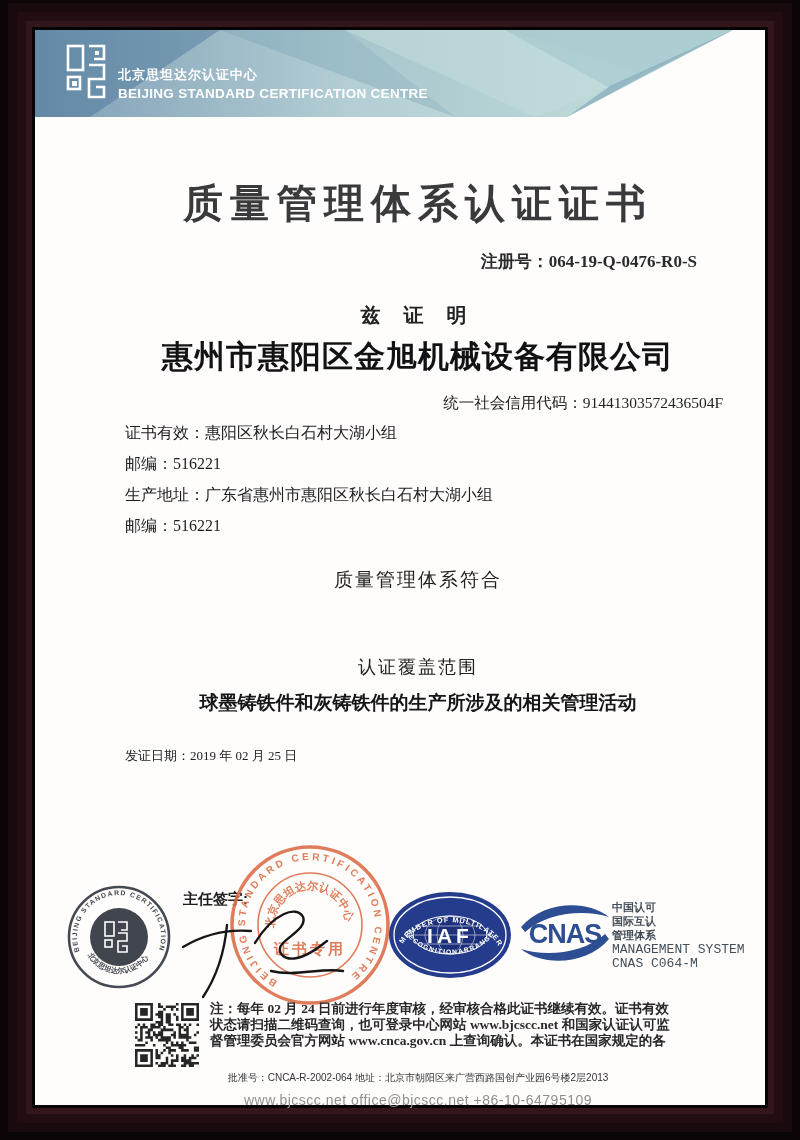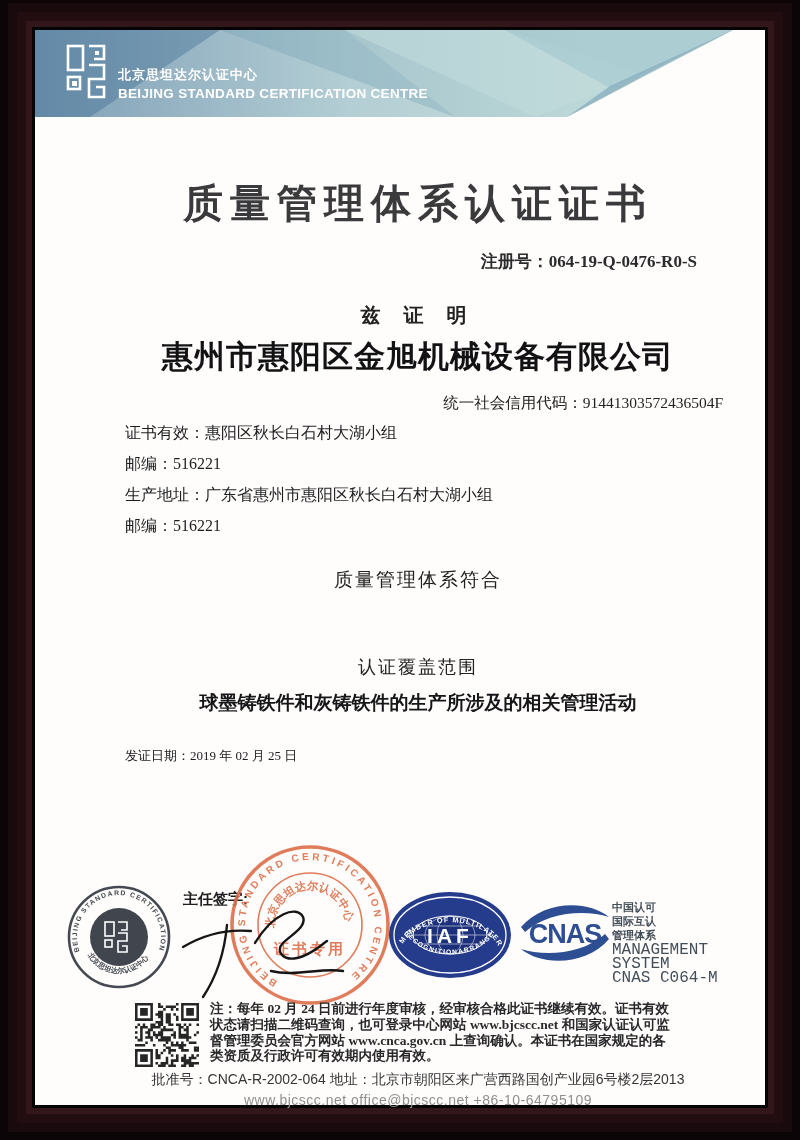--- a/index.html
+++ b/index.html
@@ -26,24 +26,24 @@
   .addr div{height:31px;line-height:22px;}
   .conform{top:537px;font-size:19px;color:#222;letter-spacing:2px;}
   .stdcode{top:565px;font-family:"Liberation Sans",sans-serif;font-size:27px;font-weight:bold;color:#161618;letter-spacing:.5px;}
   .scopetitle{top:625px;font-size:18px;color:#222;letter-spacing:2px;}
   .scope{top:660px;font-family:"Liberation Sans",sans-serif;font-size:19px;font-weight:bold;color:#161618;}
   .dates{top:717px;left:90px;width:600px;font-size:13px;color:#1c1c1e;display:flex;}
   .dates .d2{margin-left:78px;}
   .seals{position:absolute;left:0;top:830px;width:730px;height:180px;}
   .dirlabel{left:148px;top:30px;font-family:"Liberation Sans",sans-serif;font-size:15px;font-weight:bold;color:#1d1d1f;}
   .cnas-text{left:577px;top:35px;font-family:Liberation Mono, monospace;color:#434e59;font-size:11px;font-weight:bold;line-height:14px;margin-top:6px;}
-  .cnas-text .en{font-weight:normal;font-size:16px;}
+  .cnas-text .en{font-weight:normal;font-size:13px;}
   .notes{left:175px;top:971px;width:520px;font-size:13.5px;font-weight:bold;color:#28282a;line-height:15.8px;}
   .qr{left:100px;top:973px;width:64px;height:64px;}
-  .approval{top:1041px;font-family:"Liberation Sans",sans-serif;font-size:14px;color:#353537;}
+  .approval{top:1041px;font-family:"Liberation Sans",sans-serif;font-size:10px;color:#353537;}
   .contact{top:1062px;font-family:"Liberation Sans",sans-serif;font-size:14px;color:#8f8f8f;letter-spacing:.5px;}
   svg text{font-family:"Liberation Sans",sans-serif;}
 </style>
 </head>
 <body>
 
 <div class="scene">
   <div class="paper">
 
     <div class="banner">
@@ -197,20 +197,19 @@
           <path d="M2,2h3v3h-3z M20,2h3v3h-3z M2,20h3v3h-3z"></path>
         </g>
       <path fill="#262626" d="M9,0h1v1h-1zM16,0h1v1h-1zM9,1h1v1h-1zM10,1h1v1h-1zM12,1h1v1h-1zM13,1h1v1h-1zM14,1h1v1h-1zM15,1h1v1h-1zM11,2h1v1h-1zM14,2h1v1h-1zM16,2h1v1h-1zM9,3h1v1h-1zM10,3h1v1h-1zM8,4h1v1h-1zM9,4h1v1h-1zM10,4h1v1h-1zM12,4h1v1h-1zM13,4h1v1h-1zM15,4h1v1h-1zM9,5h1v1h-1zM10,5h1v1h-1zM12,5h1v1h-1zM13,5h1v1h-1zM16,5h1v1h-1zM10,6h1v1h-1zM12,6h1v1h-1zM13,6h1v1h-1zM16,6h1v1h-1zM8,7h1v1h-1zM9,7h1v1h-1zM10,7h1v1h-1zM12,7h1v1h-1zM13,7h1v1h-1zM1,8h1v1h-1zM3,8h1v1h-1zM6,8h1v1h-1zM7,8h1v1h-1zM9,8h1v1h-1zM10,8h1v1h-1zM13,8h1v1h-1zM14,8h1v1h-1zM16,8h1v1h-1zM17,8h1v1h-1zM19,8h1v1h-1zM21,8h1v1h-1zM24,8h1v1h-1zM0,9h1v1h-1zM2,9h1v1h-1zM3,9h1v1h-1zM4,9h1v1h-1zM6,9h1v1h-1zM7,9h1v1h-1zM8,9h1v1h-1zM9,9h1v1h-1zM11,9h1v1h-1zM17,9h1v1h-1zM18,9h1v1h-1zM20,9h1v1h-1zM2,10h1v1h-1zM5,10h1v1h-1zM6,10h1v1h-1zM10,10h1v1h-1zM11,10h1v1h-1zM12,10h1v1h-1zM13,10h1v1h-1zM14,10h1v1h-1zM17,10h1v1h-1zM19,10h1v1h-1zM20,10h1v1h-1zM0,11h1v1h-1zM2,11h1v1h-1zM4,11h1v1h-1zM5,11h1v1h-1zM7,11h1v1h-1zM9,11h1v1h-1zM10,11h1v1h-1zM15,11h1v1h-1zM17,11h1v1h-1zM20,11h1v1h-1zM24,11h1v1h-1zM2,12h1v1h-1zM5,12h1v1h-1zM7,12h1v1h-1zM8,12h1v1h-1zM9,12h1v1h-1zM10,12h1v1h-1zM14,12h1v1h-1zM15,12h1v1h-1zM17,12h1v1h-1zM18,12h1v1h-1zM19,12h1v1h-1zM20,12h1v1h-1zM23,12h1v1h-1zM0,13h1v1h-1zM2,13h1v1h-1zM4,13h1v1h-1zM5,13h1v1h-1zM6,13h1v1h-1zM8,13h1v1h-1zM10,13h1v1h-1zM11,13h1v1h-1zM12,13h1v1h-1zM13,13h1v1h-1zM15,13h1v1h-1zM17,13h1v1h-1zM18,13h1v1h-1zM19,13h1v1h-1zM20,13h1v1h-1zM21,13h1v1h-1zM1,14h1v1h-1zM2,14h1v1h-1zM6,14h1v1h-1zM9,14h1v1h-1zM10,14h1v1h-1zM11,14h1v1h-1zM12,14h1v1h-1zM13,14h1v1h-1zM20,14h1v1h-1zM4,15h1v1h-1zM12,15h1v1h-1zM14,15h1v1h-1zM16,15h1v1h-1zM18,15h1v1h-1zM21,15h1v1h-1zM22,15h1v1h-1zM23,15h1v1h-1zM0,16h1v1h-1zM1,16h1v1h-1zM2,16h1v1h-1zM3,16h1v1h-1zM7,16h1v1h-1zM11,16h1v1h-1zM14,16h1v1h-1zM15,16h1v1h-1zM16,16h1v1h-1zM17,16h1v1h-1zM18,16h1v1h-1zM19,16h1v1h-1zM12,17h1v1h-1zM13,17h1v1h-1zM17,17h1v1h-1zM18,17h1v1h-1zM23,17h1v1h-1zM24,17h1v1h-1zM8,18h1v1h-1zM11,18h1v1h-1zM13,18h1v1h-1zM14,18h1v1h-1zM15,18h1v1h-1zM18,18h1v1h-1zM19,18h1v1h-1zM20,18h1v1h-1zM23,18h1v1h-1zM24,18h1v1h-1zM8,19h1v1h-1zM10,19h1v1h-1zM13,19h1v1h-1zM8,20h1v1h-1zM9,20h1v1h-1zM14,20h1v1h-1zM16,20h1v1h-1zM19,20h1v1h-1zM22,20h1v1h-1zM24,20h1v1h-1zM8,21h1v1h-1zM9,21h1v1h-1zM12,21h1v1h-1zM16,21h1v1h-1zM18,21h1v1h-1zM19,21h1v1h-1zM21,21h1v1h-1zM22,21h1v1h-1zM23,21h1v1h-1zM12,22h1v1h-1zM14,22h1v1h-1zM15,22h1v1h-1zM16,22h1v1h-1zM18,22h1v1h-1zM19,22h1v1h-1zM20,22h1v1h-1zM21,22h1v1h-1zM8,23h1v1h-1zM10,23h1v1h-1zM11,23h1v1h-1zM12,23h1v1h-1zM14,23h1v1h-1zM19,23h1v1h-1zM20,23h1v1h-1zM21,23h1v1h-1zM22,23h1v1h-1zM23,23h1v1h-1zM24,23h1v1h-1zM9,24h1v1h-1zM10,24h1v1h-1zM11,24h1v1h-1zM13,24h1v1h-1zM14,24h1v1h-1zM15,24h1v1h-1zM18,24h1v1h-1zM19,24h1v1h-1zM21,24h1v1h-1zM22,24h1v1h-1z"></path>
         </svg>
     </div>
 
     <div class="abs notes">
       <div>注：每年 02 月 24 日前进行年度审核，经审核合格此证书继续有效。证书有效</div>
       <div>状态请扫描二维码查询，也可登录中心网站 www.bjcscc.net 和国家认证认可监</div>
       <div>督管理委员会官方网站 www.cnca.gov.cn 上查询确认。本证书在国家规定的各</div>
-      <div>类资质及行政许可有效期内使用有效。</div>
     </div>
 
     <div class="abs center approval">批准号：CNCA-R-2002-064  地址：北京市朝阳区来广营西路国创产业园6号楼2层2013</div>
     <div class="abs center contact">www.bjcscc.net  office@bjcscc.net  +86-10-64795109</div>
 
   </div>
 </div>
 
 </body></html>

